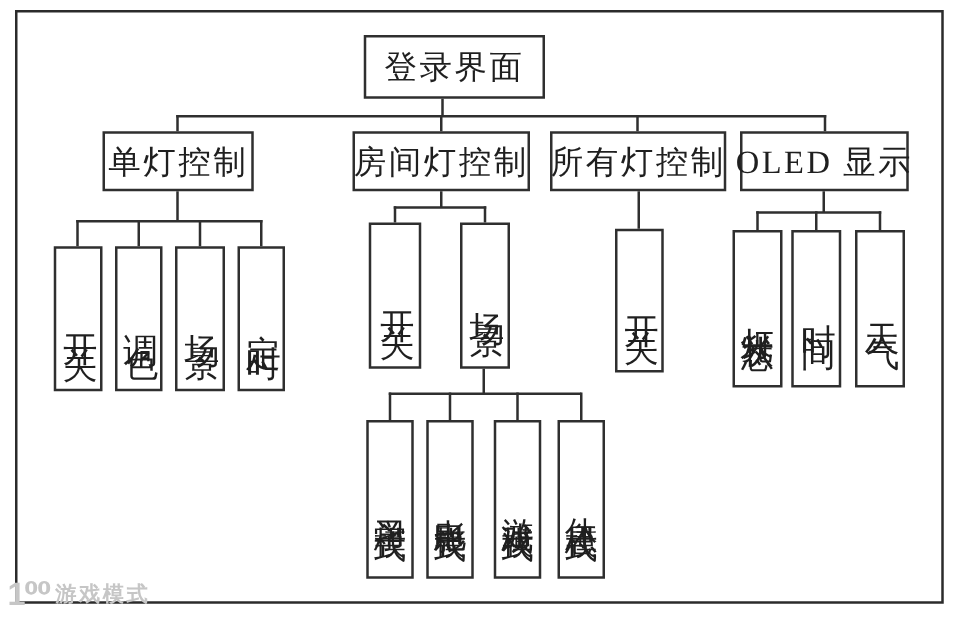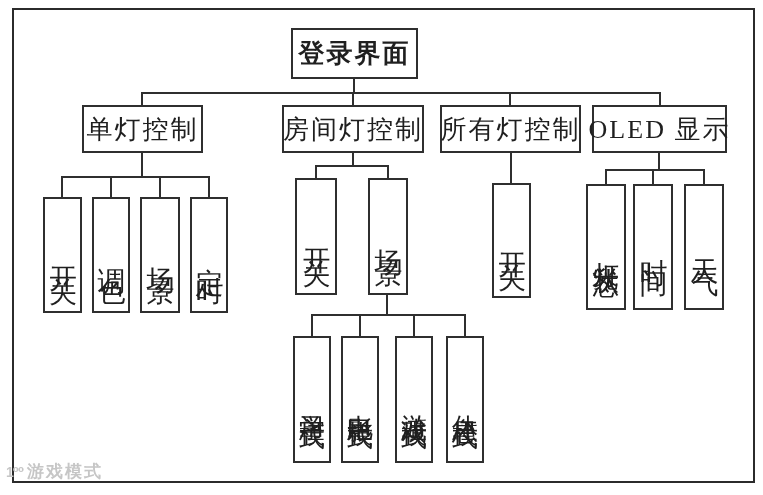--- a/index.html
+++ b/index.html
@@ -23,30 +23,30 @@
   }
   .vnode4{letter-spacing:3px;font-size:26px;}
   .hline,.vline{position:absolute;background:#2f2f2f;}
   .hline{height:2px;}
   .vline{width:2px;}
   #watermark{
     position:absolute;left:6px;top:460px;display:flex;align-items:center;gap:4px;
     color:#c6c6c6;font-family:"Liberation Sans","DejaVu Sans",sans-serif;
     font-weight:bold;z-index:3;
   }
-  #watermark .logo{font-size:14px;letter-spacing:-1px;}
+  #watermark .logo{font-size:26px;letter-spacing:-1px;}
   #watermark .wm-text{font-size:17px;letter-spacing:2px;}
 </style>
 </head>
 <body>
 
 <div id="stage">
   <div id="frame"></div>
 
-  <div class="node" style="left:291px;top:28px;width:127px;height:51px;font-weight:bold;">登录界面</div>
+  <div class="node" style="left:291px;top:28px;width:145px;height:51px;">登录界面</div>
 
   <div class="node" style="left:82px;top:105px;width:121px;height:48px;">单灯控制</div>
   <div class="node" style="left:282px;top:105px;width:142px;height:48px;">房间灯控制</div>
   <div class="node" style="left:592px;top:105px;width:135px;height:48px;">OLED 显示</div>
   <div class="node" style="left:440px;top:105px;width:141px;height:48px;">所有灯控制</div>
 
   <div class="node vnode" style="left:43px;top:197px;width:39px;height:116px;">开关</div>
   <div class="node vnode" style="left:92px;top:197px;width:38px;height:116px;">调色</div>
   <div class="node vnode" style="left:140px;top:197px;width:40px;height:116px;">场景</div>
   <div class="node vnode" style="left:190px;top:197px;width:38px;height:116px;">定时</div>

